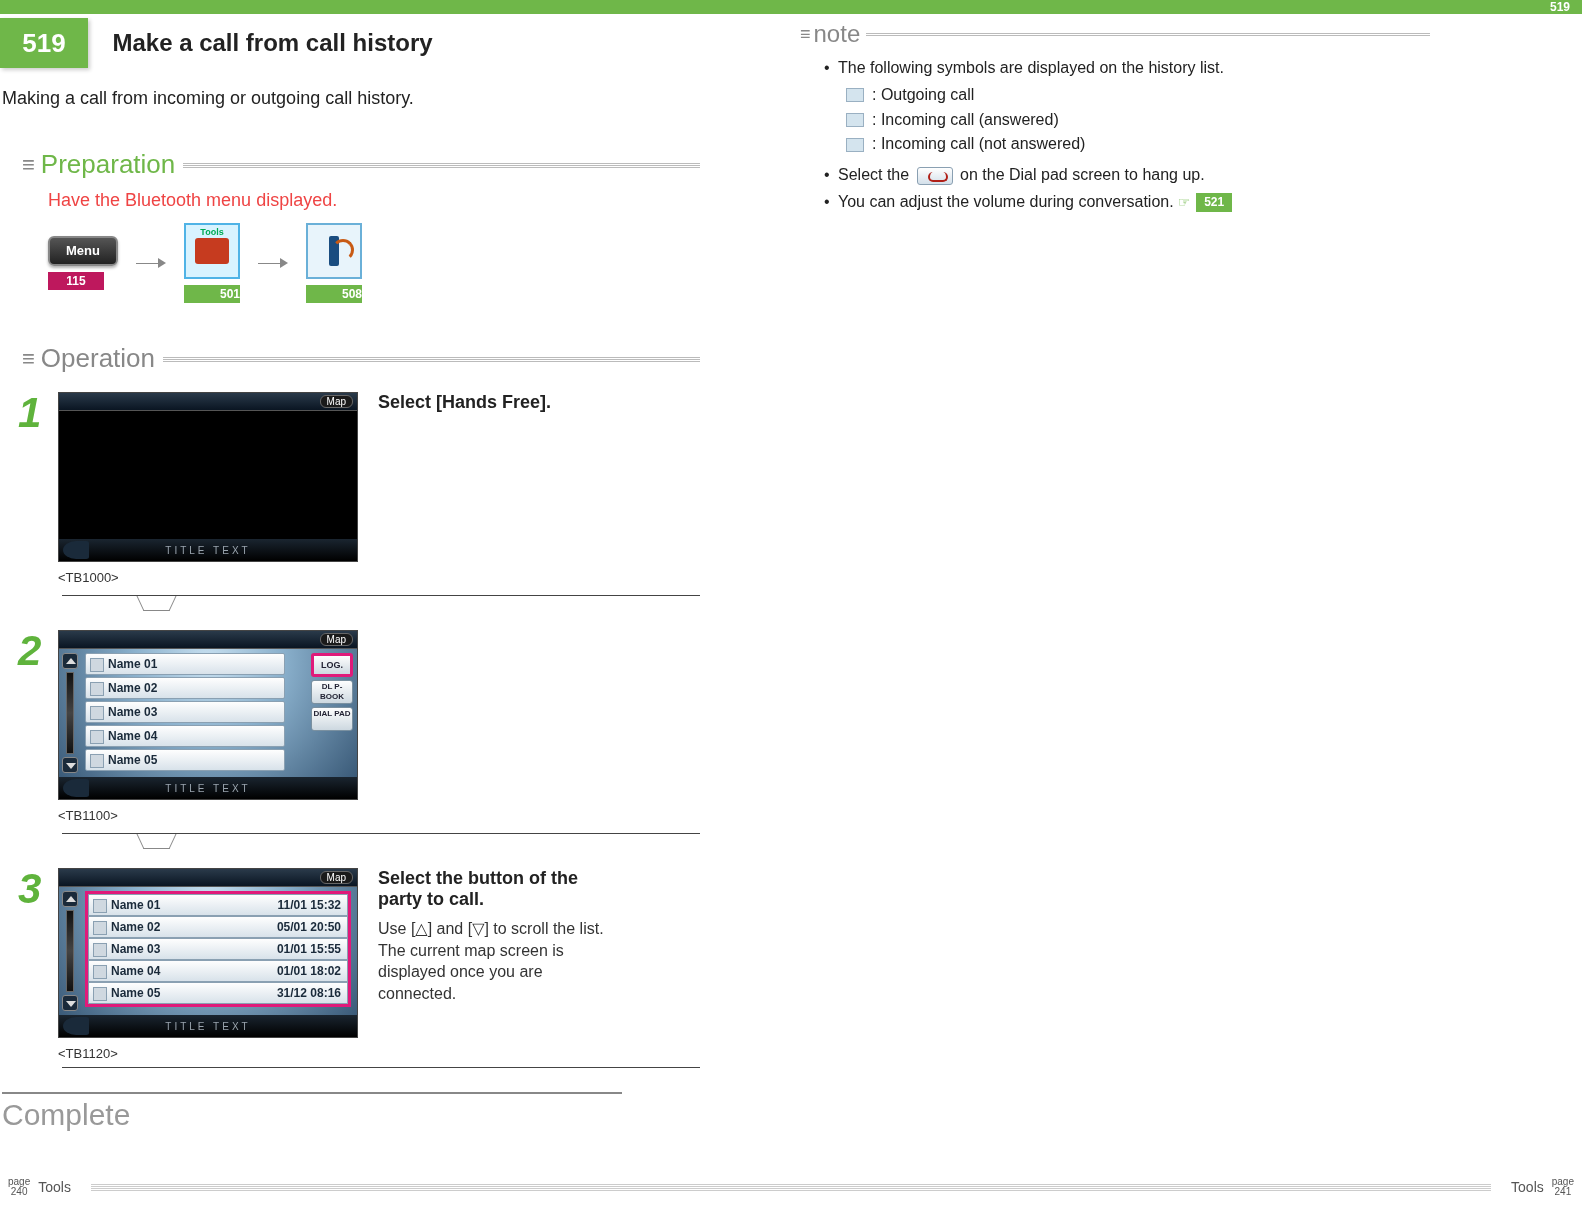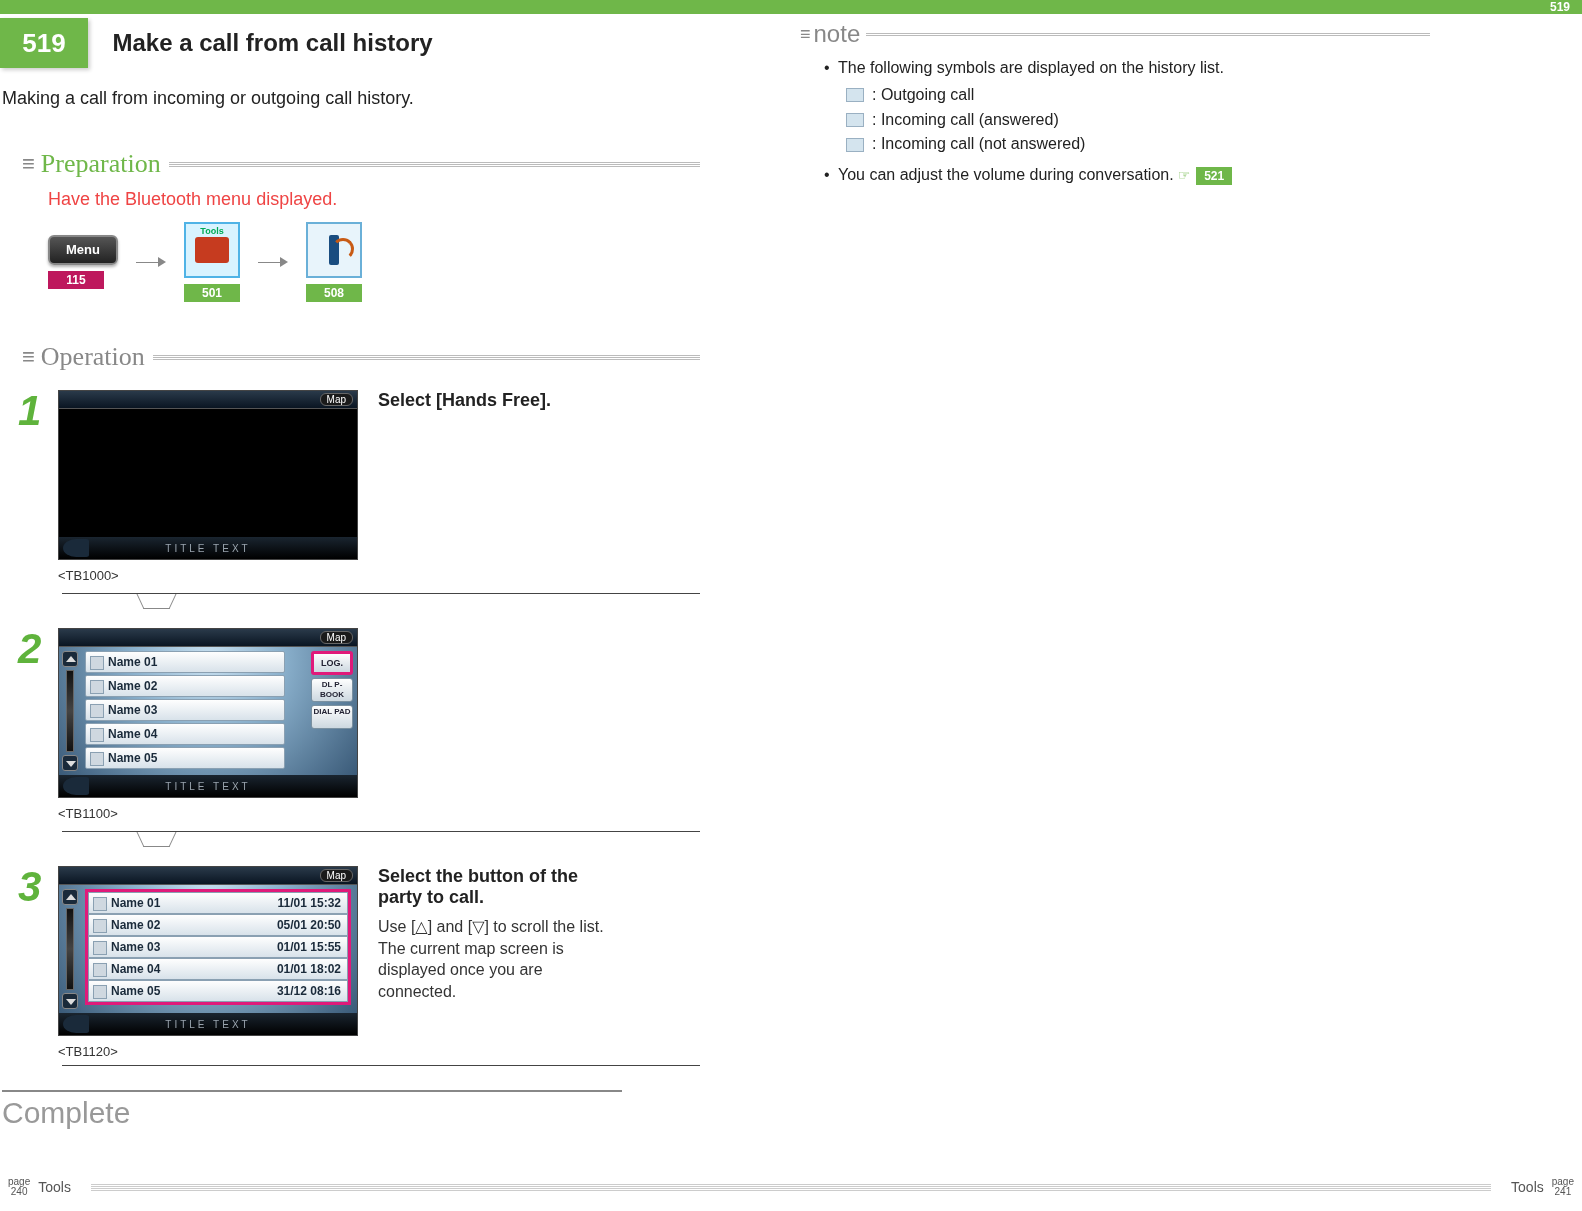--- a/index.html
+++ b/index.html
@@ -57,21 +57,21 @@
   .section-head {
     margin: 40px 0 10px 22px;
     display: flex;
     align-items: center;
     gap: 8px;
   }
   .section-head .bars {
     font-size: 22px; color: #888; letter-spacing: -4px; margin-right: 2px;
   }
   .section-head .label {
-    font-size: 26px; color: #888; font-family: Liberation Serif, serif;
+    font-size: 26px; color: #888;
   }
   .section-head.prep .label { color: #6fb749; }
   .section-head .rule {
     flex: 1;
     height: 6px;
     background: repeating-linear-gradient(0deg,#bbb,#bbb 1px,transparent 1px,transparent 2px);
   }
   .prep-text { margin: 6px 0 12px 48px; font-size: 18px; color: #ef4444; }
 
   
@@ -117,21 +117,21 @@
   }
   .prep-arrow::after {
     content:""; position:absolute; right:0; top:1px;
     border-left:8px solid #888; border-top:5px solid transparent; border-bottom:5px solid transparent;
   }
   .ref-badge {
     margin-top: 6px; width: 56px; height: 18px;
     color:#fff; font-size:12px; font-weight:700; text-align:center; line-height:18px;
   }
   .ref-red { background:#be185d; }
-  .ref-green { background:#6fb749; }
+  .ref-green { background:#6fb749;text-align:right; }
 
   
   .step { display:flex; margin: 18px 0 0 18px; }
   .step-num {
     width: 40px;
     font-size: 42px;
     font-weight: 700;
     font-style: italic;
     color: #5fb33c;
     line-height: 1;
@@ -475,20 +475,23 @@
             <span class="mini-icon"></span>
             <span>: Incoming call (answered)</span>
           </div>
         <div>
             <span class="mini-icon"></span>
             <span>: Incoming call (not answered)</span>
           </div>
       </div>
     </li>
     <li>
+      <span>Select the </span><span class="hangup-btn"></span><span> on the Dial pad screen to hang up.</span>
+    </li>
+    <li>
       <span>You can adjust the volume during conversation.</span><span class="inline-hand">☞</span><span class="inline-ref">521</span>
     </li>
   </ul>
 </div>
 
 <div class="footer">
   <div class="pg">
       <div>page</div>
       <div>240</div>
     </div>

